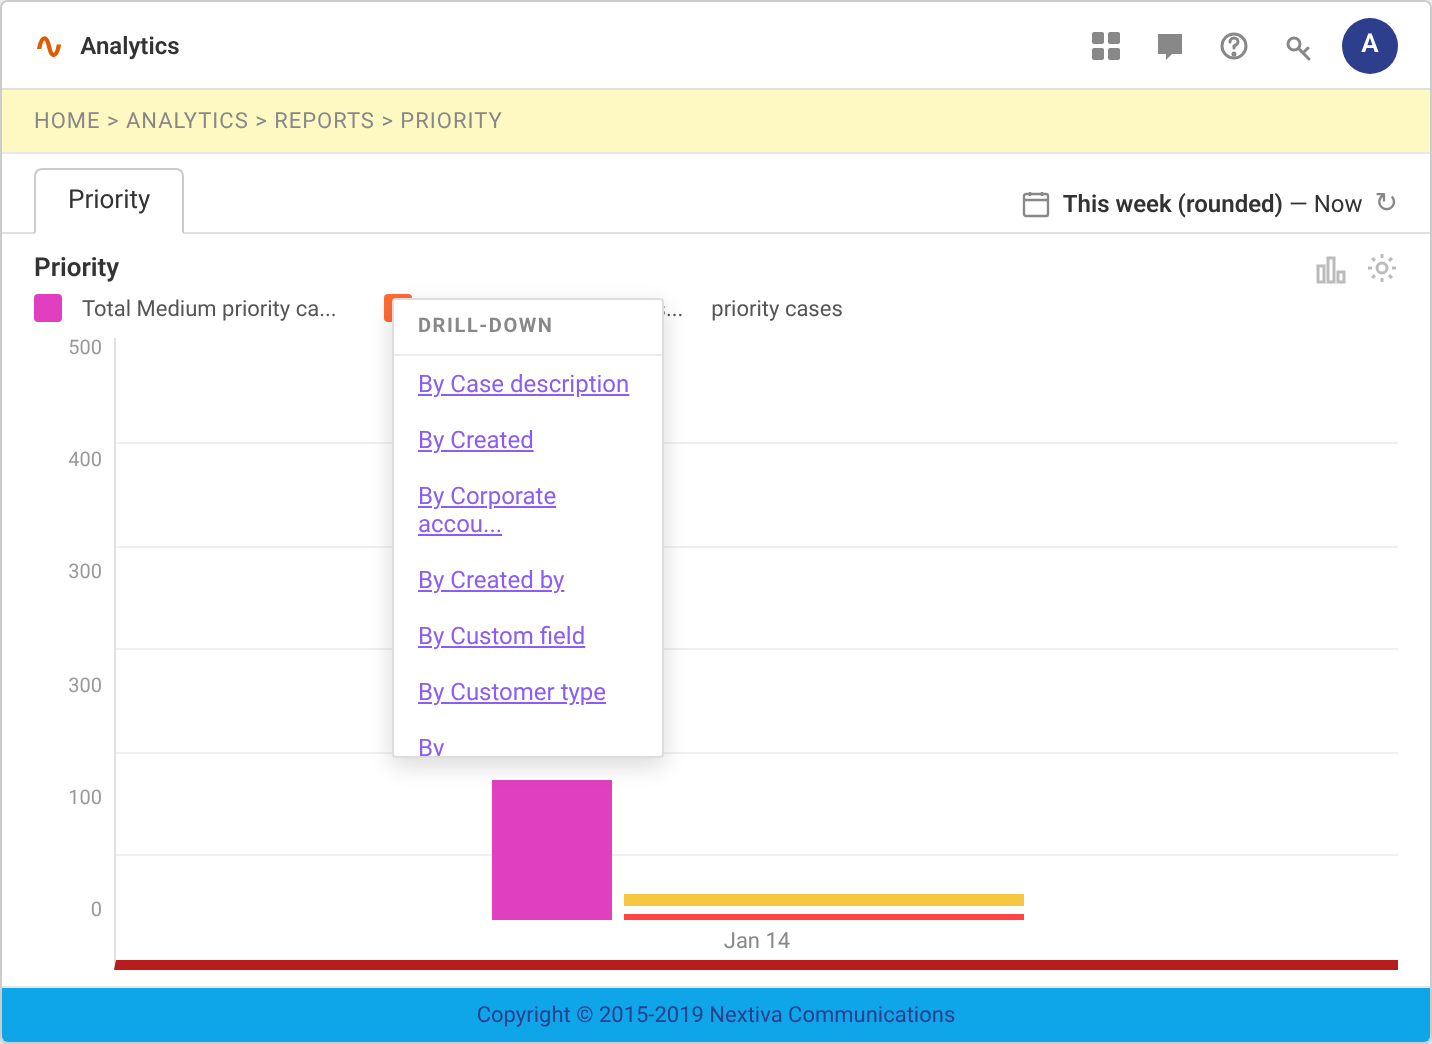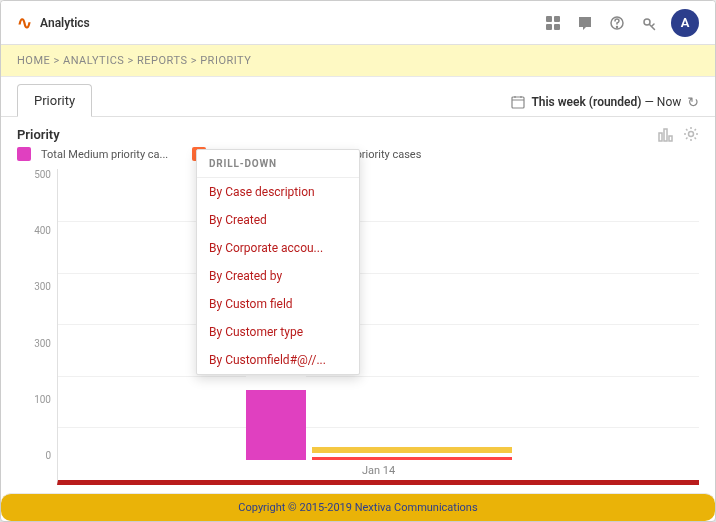--- a/index.html
+++ b/index.html
@@ -197,34 +197,33 @@
       height: 1px;
       background: #f0f0f0;
     }
     
     .footer {
       height: 28px;
       display: flex;
       align-items: center;
       justify-content: center;
       border-top: 1px solid #e8e8e8;
-      background: #eab308;
-      flex-shrink: 0;
-      border-radius: 10px;
+      background: #0ea5e9;
+      flex-shrink: 0;
     }
     .footer-text {
       font-size: 11px;
       color: #2c3e8c;
     }
     
     .drill-down-dropdown {
       position: absolute;
       top: 72px;
       left: 195px;
-      width: 164px;
+      width: 136px;
       background: #fff;
       border: 1px solid #ddd;
       box-shadow: 0 4px 12px rgba(0,0,0,0.15);
       z-index: 100;
       border-radius: 2px;
     }
     .drill-down-header {
       padding: 8px 12px;
       font-size: 10px;
       font-weight: 700;
@@ -232,24 +231,25 @@
       letter-spacing: 0.8px;
       border-bottom: 1px solid #eee;
     }
     .drill-down-list {
       max-height: 200px;
       overflow-y: auto;
     }
     .drill-down-item {
       padding: 7px 12px;
       font-size: 12px;
-      color: #b91c1c;
+      color: #8b5cf6;
       cursor: pointer;
       display: flex;
       align-items: center;
+      text-decoration: underline;
     }
     
     .drill-down-list::-webkit-scrollbar {
       width: 6px;
     }
     .drill-down-list::-webkit-scrollbar-track {
       background: #f0f0f0;
     }
     .drill-down-list::-webkit-scrollbar-thumb {
       background: #ccc;

